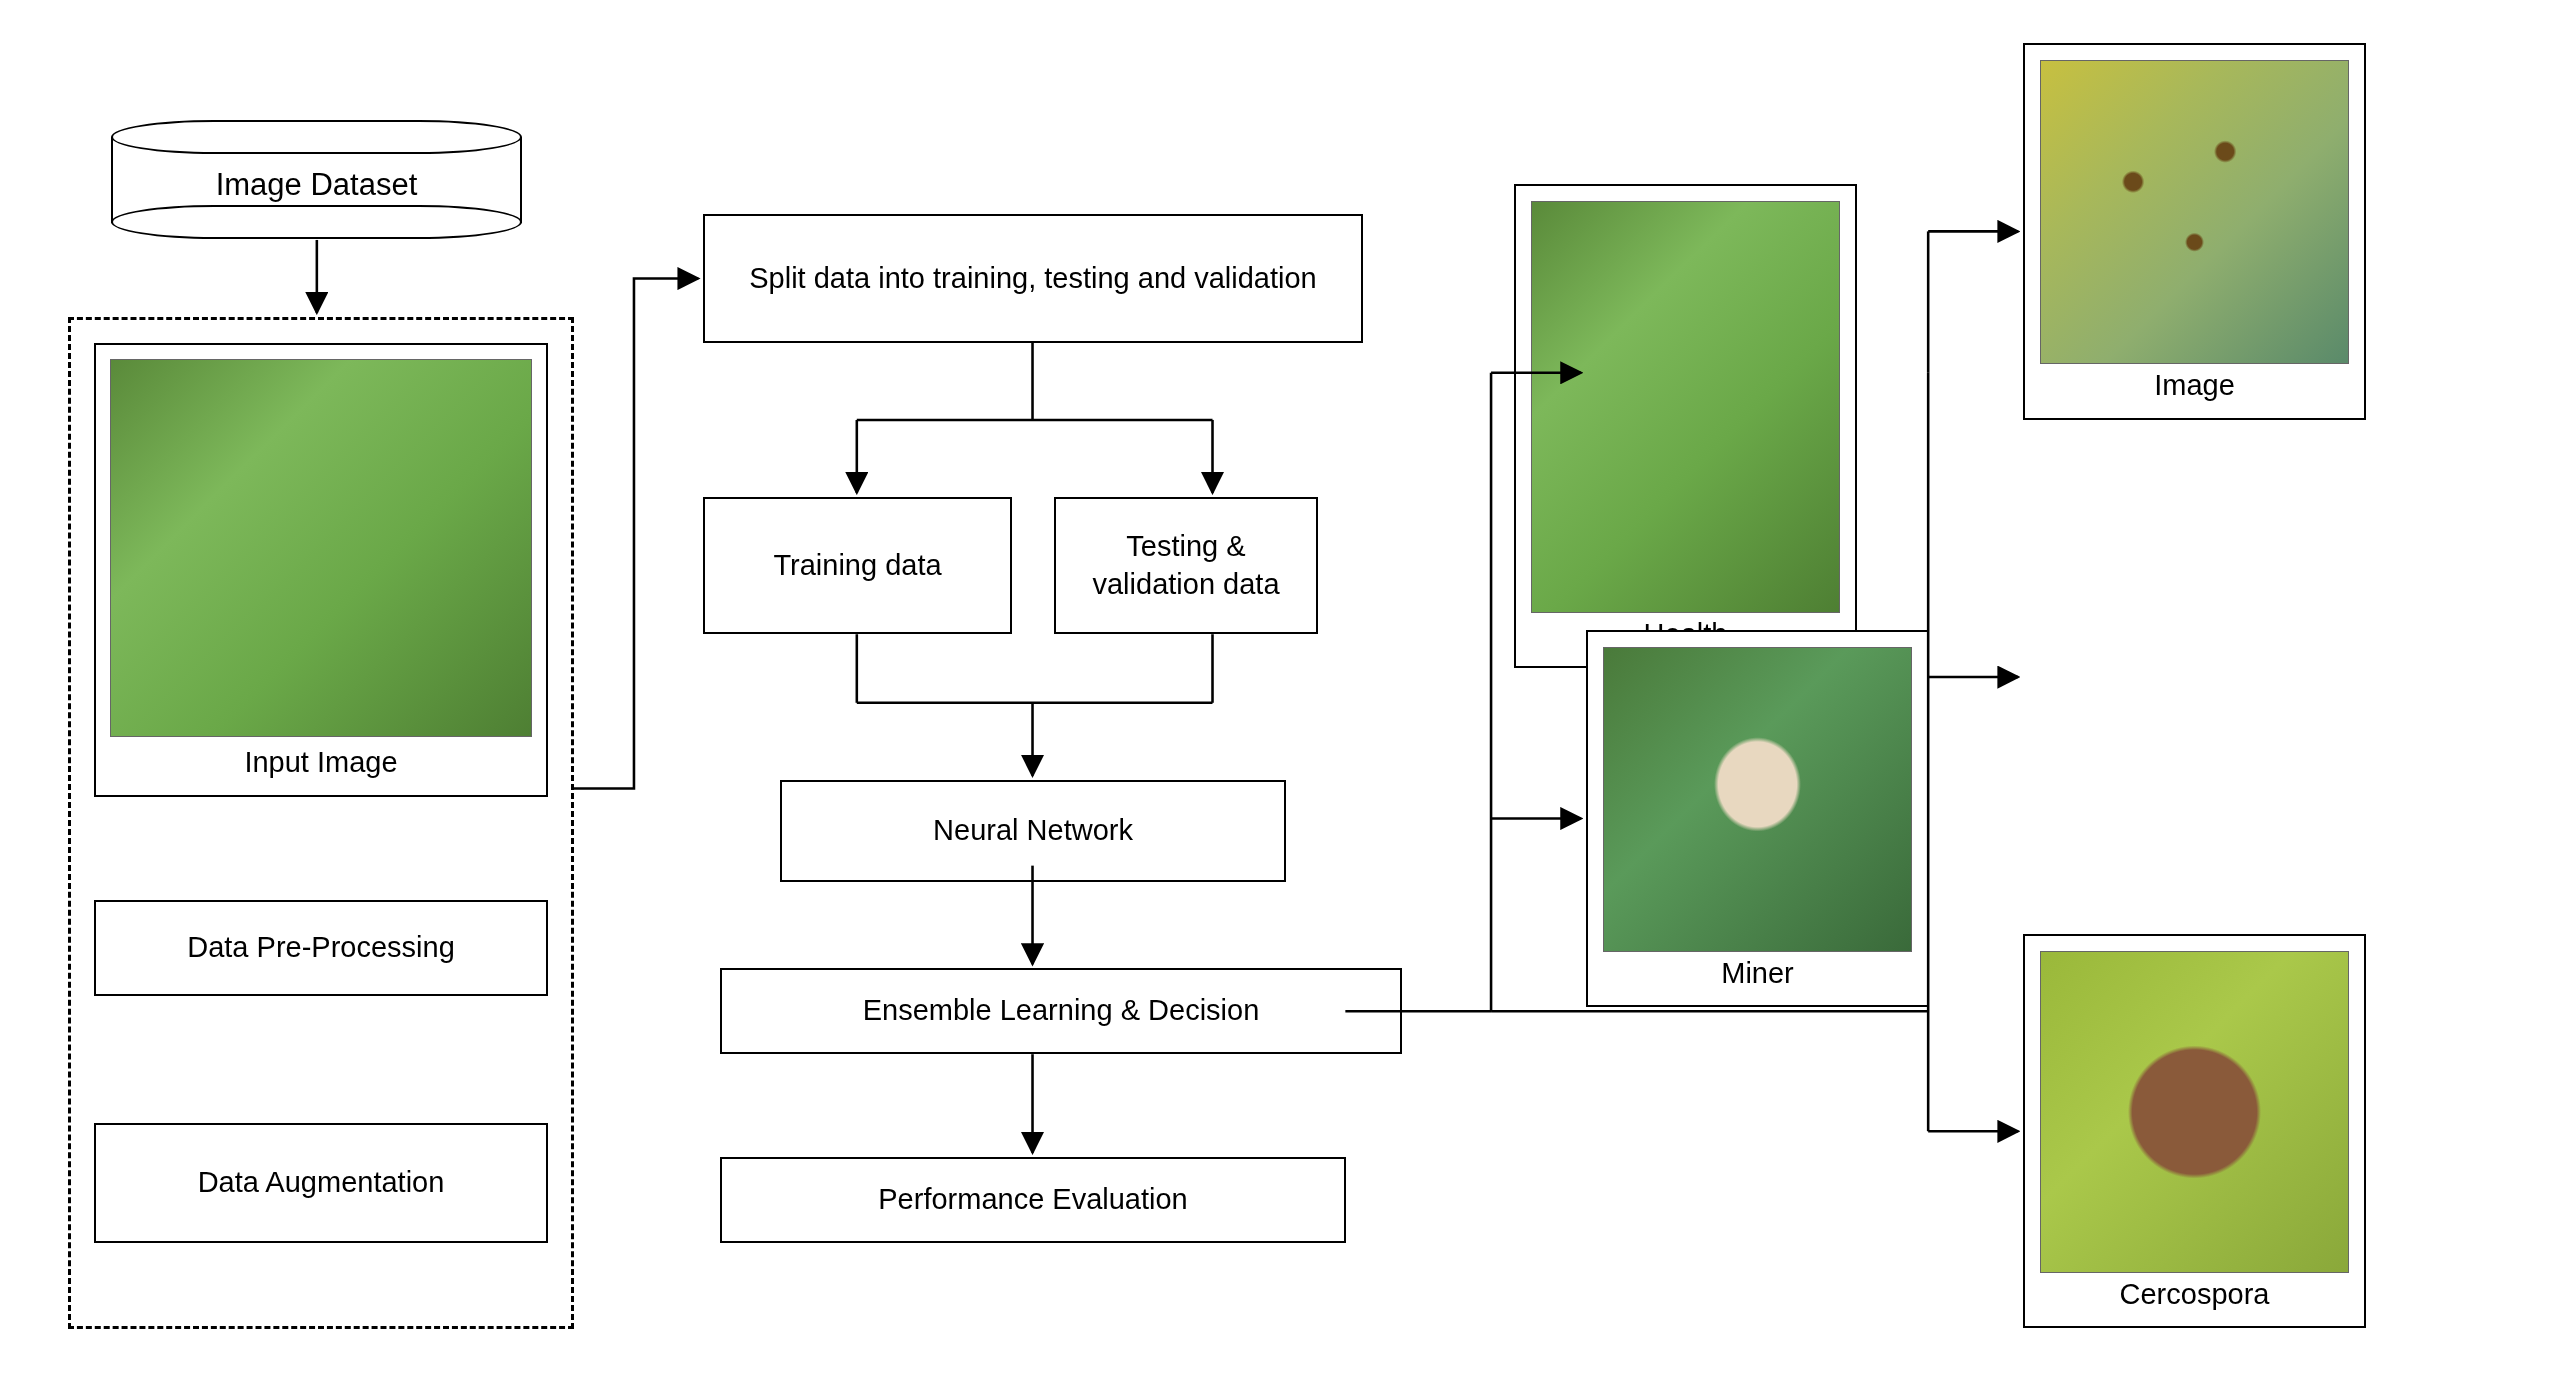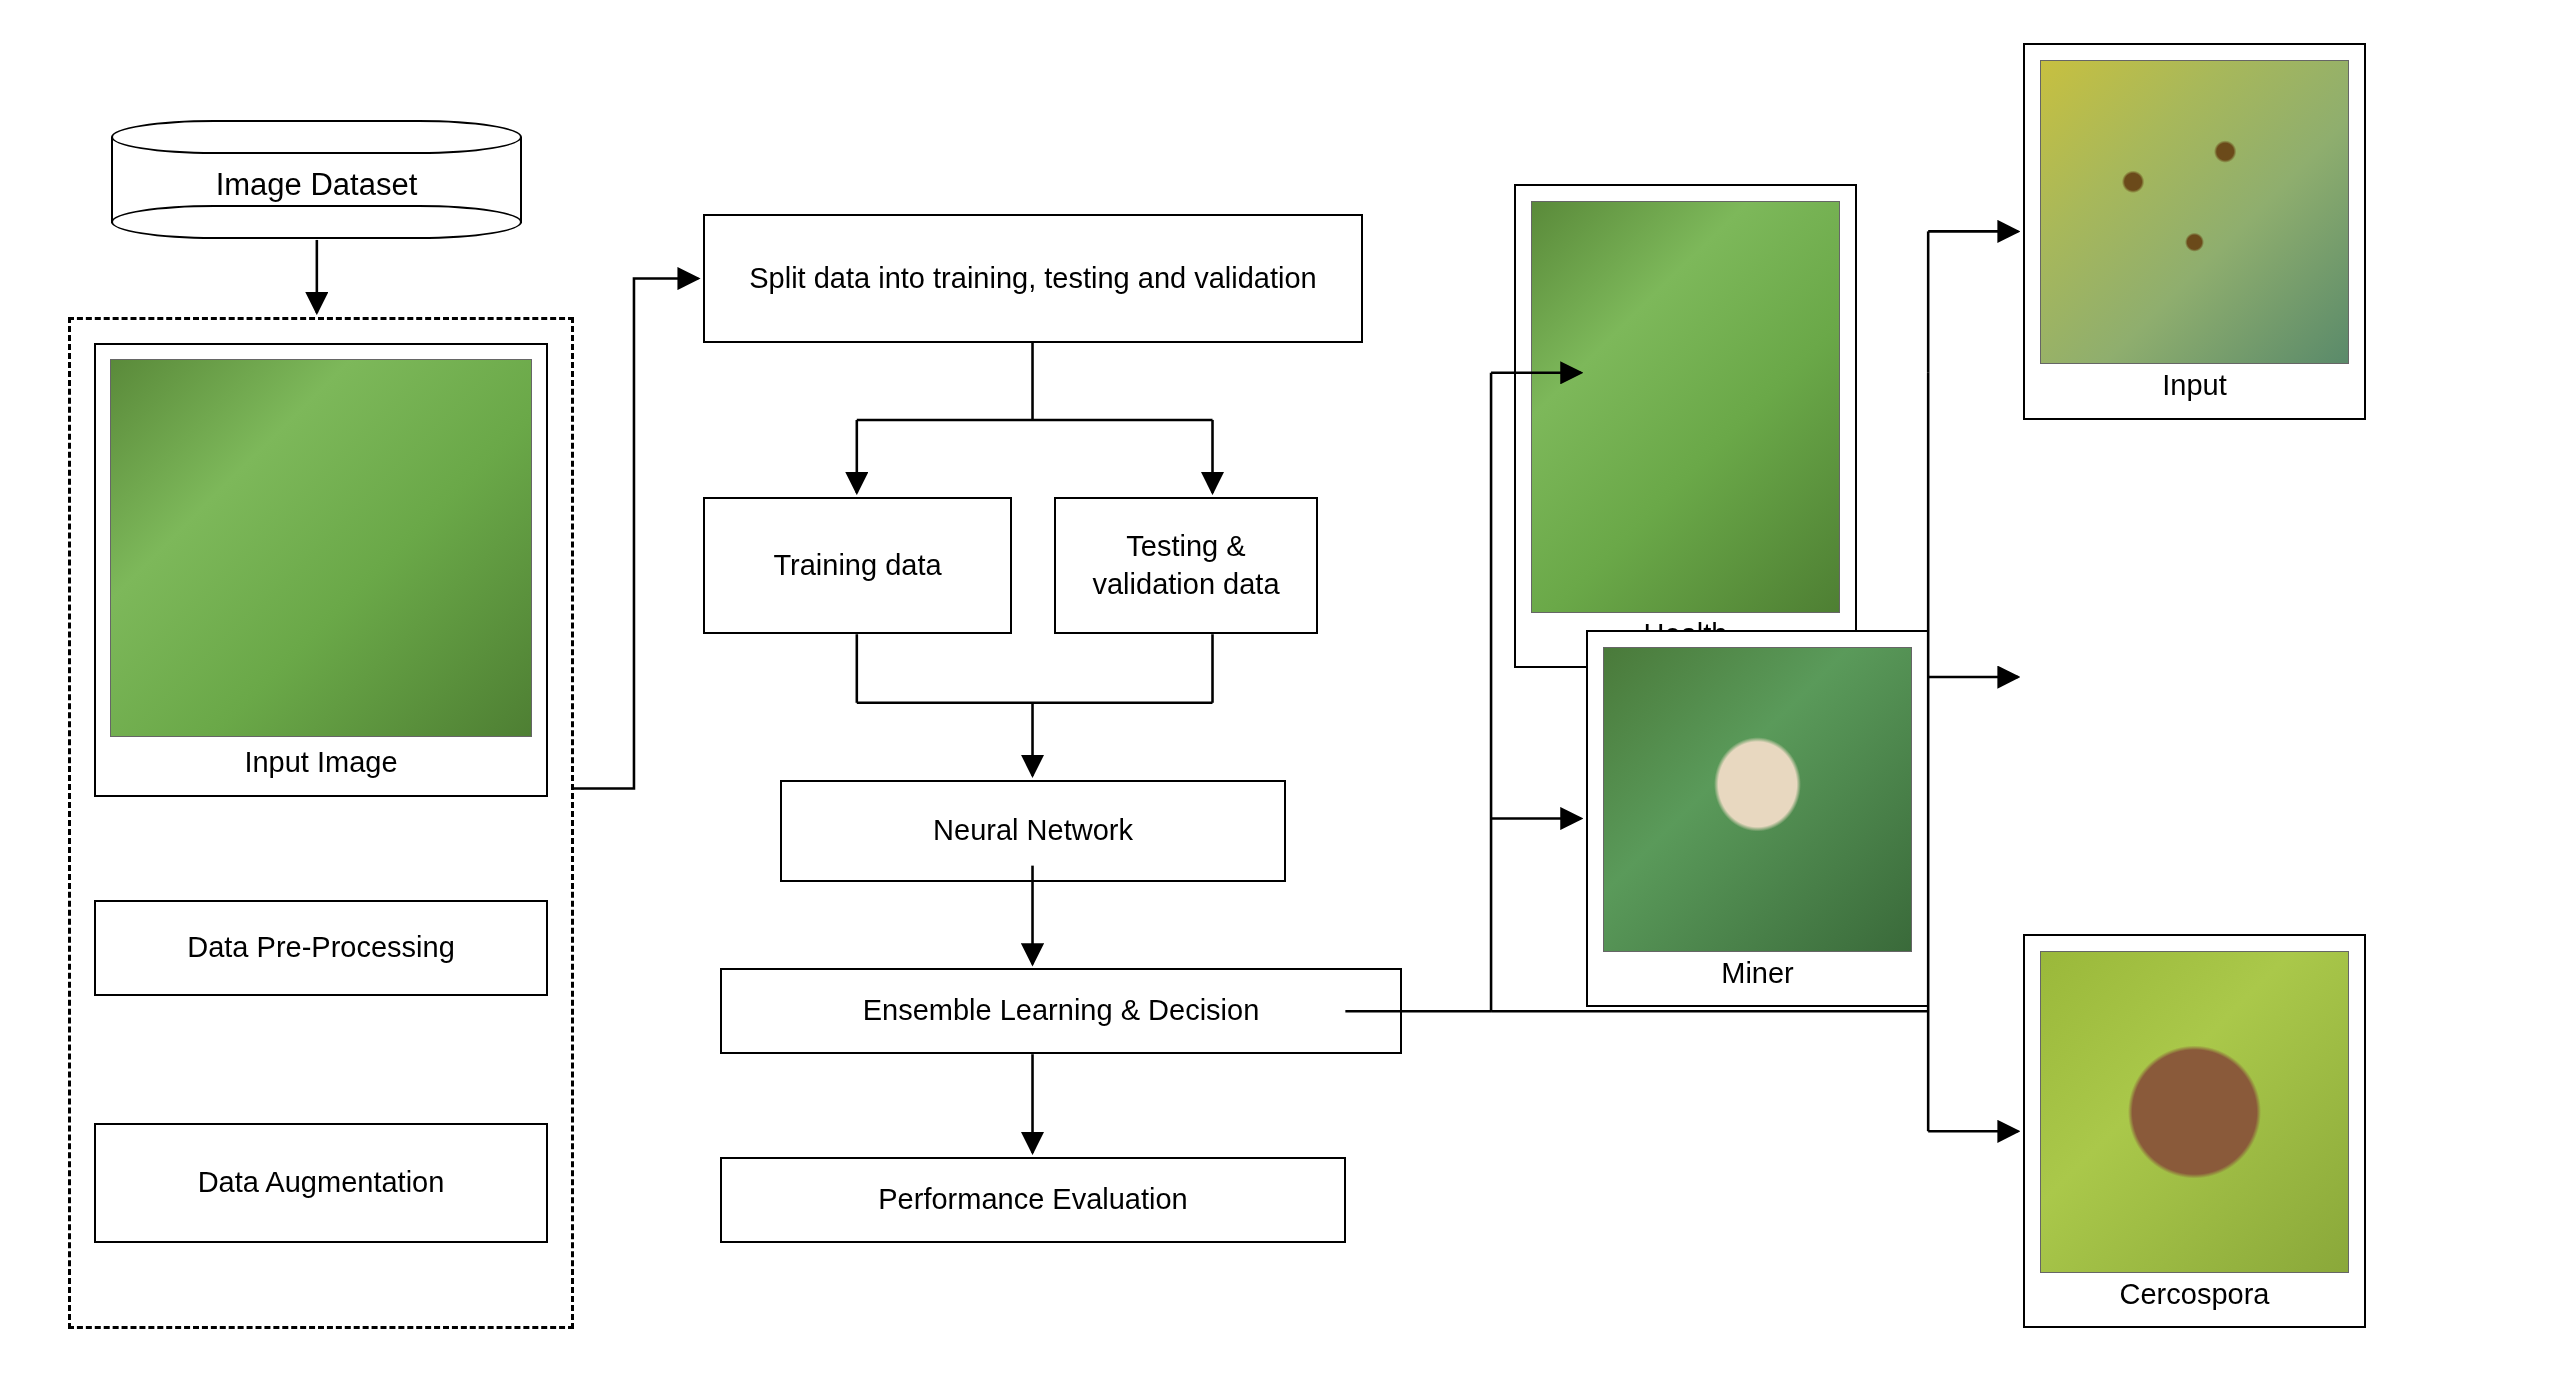--- a/index.html
+++ b/index.html
@@ -85,21 +85,21 @@
     <div class="cap">Health</div>
   </div>
 
   <div class="img-card" style="left:1552px;top:596px;width:343px;height:377px">
     <div class="ph leaf-miner"></div>
     <div class="cap">Miner</div>
   </div>
 
   <div class="img-card" style="left:1989px;top:8.6px;width:343px;height:377px">
     <div class="ph leaf-rust"></div>
-    <div class="cap">Input</div>
+    <div class="cap">Image</div>
   </div>
 
 
   <div class="img-card" style="left:1989px;top:900px;width:343px;height:394px">
     <div class="ph leaf-cerco"></div>
     <div class="cap">Cercospora</div>
   </div>
 
   <svg class="edges" width="2507" height="1311" viewBox="0 0 2925 1529">
     <defs>

